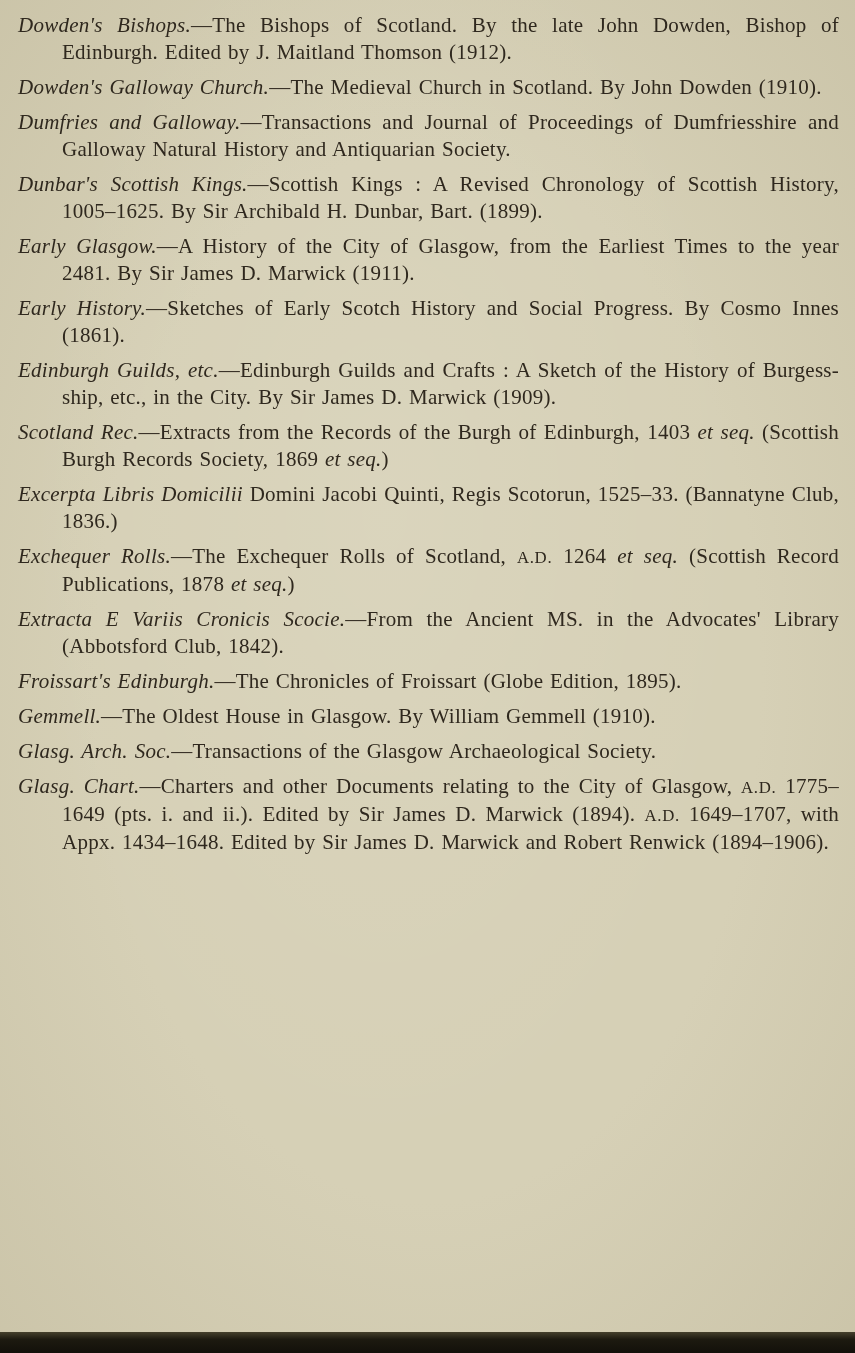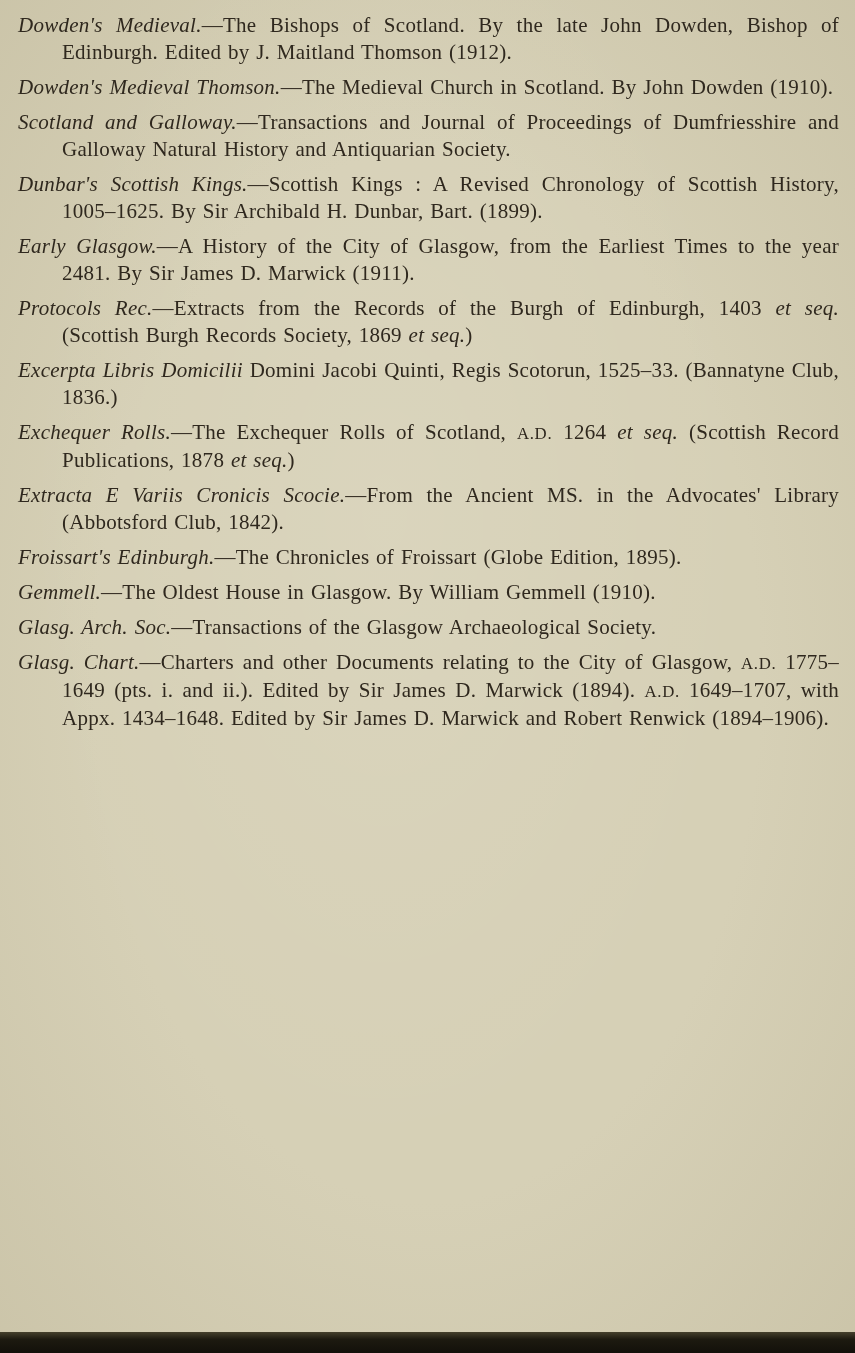--- a/index.html
+++ b/index.html
@@ -54,26 +54,28 @@
     width: 100%;
     height: 21px;
     background: linear-gradient(to bottom, #45402c 0%, #1d1a10 35%, var(--bar) 100%);
   }
 </style>
 </head>
 <body>
 
 <div class="page">
   <div class="text-block">
-      <p class="entry"><span class="seg-italic">Dowden's Medieval.</span><span class="seg-normal">—The Bishops of Scotland.  By the late John Dowden, Bishop of Edinburgh.  Edited by J. Maitland Thomson (1912).</span></p>
-      <p class="entry"><span class="seg-italic">Dowden's Medieval Thomson.</span><span class="seg-normal">—The Medieval Church in Scotland.  By John Dowden (1910).</span></p>
-      <p class="entry"><span class="seg-italic">Scotland and Galloway.</span><span class="seg-normal">—Transactions and Journal of Proceedings of Dumfriesshire and Galloway Natural History and Antiquarian Society.</span></p>
+      <p class="entry"><span class="seg-italic">Dowden's Bishops.</span><span class="seg-normal">—The Bishops of Scotland.  By the late John Dowden, Bishop of Edinburgh.  Edited by J. Maitland Thomson (1912).</span></p>
+      <p class="entry"><span class="seg-italic">Dowden's Galloway Church.</span><span class="seg-normal">—The Medieval Church in Scotland.  By John Dowden (1910).</span></p>
+      <p class="entry"><span class="seg-italic">Dumfries and Galloway.</span><span class="seg-normal">—Transactions and Journal of Proceedings of Dumfriesshire and Galloway Natural History and Antiquarian Society.</span></p>
       <p class="entry"><span class="seg-italic">Dunbar's Scottish Kings.</span><span class="seg-normal">—Scottish Kings :  A Revised Chronology of Scottish History, 1005–1625.  By Sir Archibald H. Dunbar, Bart. (1899).</span></p>
       <p class="entry"><span class="seg-italic">Early Glasgow.</span><span class="seg-normal">—A History of the City of Glasgow, from the Earliest Times to the year 2481.  By Sir James D. Marwick (1911).</span></p>
-      <p class="entry"><span class="seg-italic">Protocols Rec.</span><span class="seg-normal">—Extracts from the Records of the Burgh of Edinburgh, 1403 </span><span class="seg-italic">et seq.</span><span class="seg-normal">  (Scottish Burgh Records Society, 1869 </span><span class="seg-italic">et seq.</span><span class="seg-normal">)</span></p>
+      <p class="entry"><span class="seg-italic">Early History.</span><span class="seg-normal">—Sketches of Early Scotch History and Social Progress.  By Cosmo Innes (1861).</span></p>
+      <p class="entry"><span class="seg-italic">Edinburgh Guilds, etc.</span><span class="seg-normal">—Edinburgh Guilds and Crafts :  A Sketch of the History of Burgess-ship, etc., in the City.  By Sir James D. Marwick (1909).</span></p>
+      <p class="entry"><span class="seg-italic">Scotland Rec.</span><span class="seg-normal">—Extracts from the Records of the Burgh of Edinburgh, 1403 </span><span class="seg-italic">et seq.</span><span class="seg-normal">  (Scottish Burgh Records Society, 1869 </span><span class="seg-italic">et seq.</span><span class="seg-normal">)</span></p>
       <p class="entry"><span class="seg-italic">Excerpta Libris Domicilii</span><span class="seg-normal"> Domini Jacobi Quinti, Regis Scotorun, 1525–33.  (Bannatyne Club, 1836.)</span></p>
       <p class="entry"><span class="seg-italic">Exchequer Rolls.</span><span class="seg-normal">—The Exchequer Rolls of Scotland, </span><span class="seg-smallcaps">A.D.</span><span class="seg-normal"> 1264 </span><span class="seg-italic">et seq.</span><span class="seg-normal">  (Scottish Record Publications, 1878 </span><span class="seg-italic">et seq.</span><span class="seg-normal">)</span></p>
       <p class="entry"><span class="seg-italic">Extracta E Variis Cronicis Scocie.</span><span class="seg-normal">—From the Ancient MS. in the Advocates' Library (Abbotsford Club, 1842).</span></p>
       <p class="entry"><span class="seg-italic">Froissart's Edinburgh.</span><span class="seg-normal">—The Chronicles of Froissart (Globe Edition, 1895).</span></p>
       <p class="entry"><span class="seg-italic">Gemmell.</span><span class="seg-normal">—The Oldest House in Glasgow.  By William Gemmell (1910).</span></p>
       <p class="entry"><span class="seg-italic">Glasg. Arch. Soc.</span><span class="seg-normal">—Transactions of the Glasgow Archaeological Society.</span></p>
       <p class="entry"><span class="seg-italic">Glasg. Chart.</span><span class="seg-normal">—Charters and other Documents relating to the City of Glasgow, </span><span class="seg-smallcaps">A.D.</span><span class="seg-normal"> 1775–1649 (pts. i. and ii.).  Edited by Sir James D. Marwick (1894).  </span><span class="seg-smallcaps">A.D.</span><span class="seg-normal"> 1649–1707, with Appx. 1434–1648.  Edited by Sir James D. Marwick and Robert Renwick (1894–1906).</span></p>
     </div>
   <div class="scan-bar"></div>
 </div>

